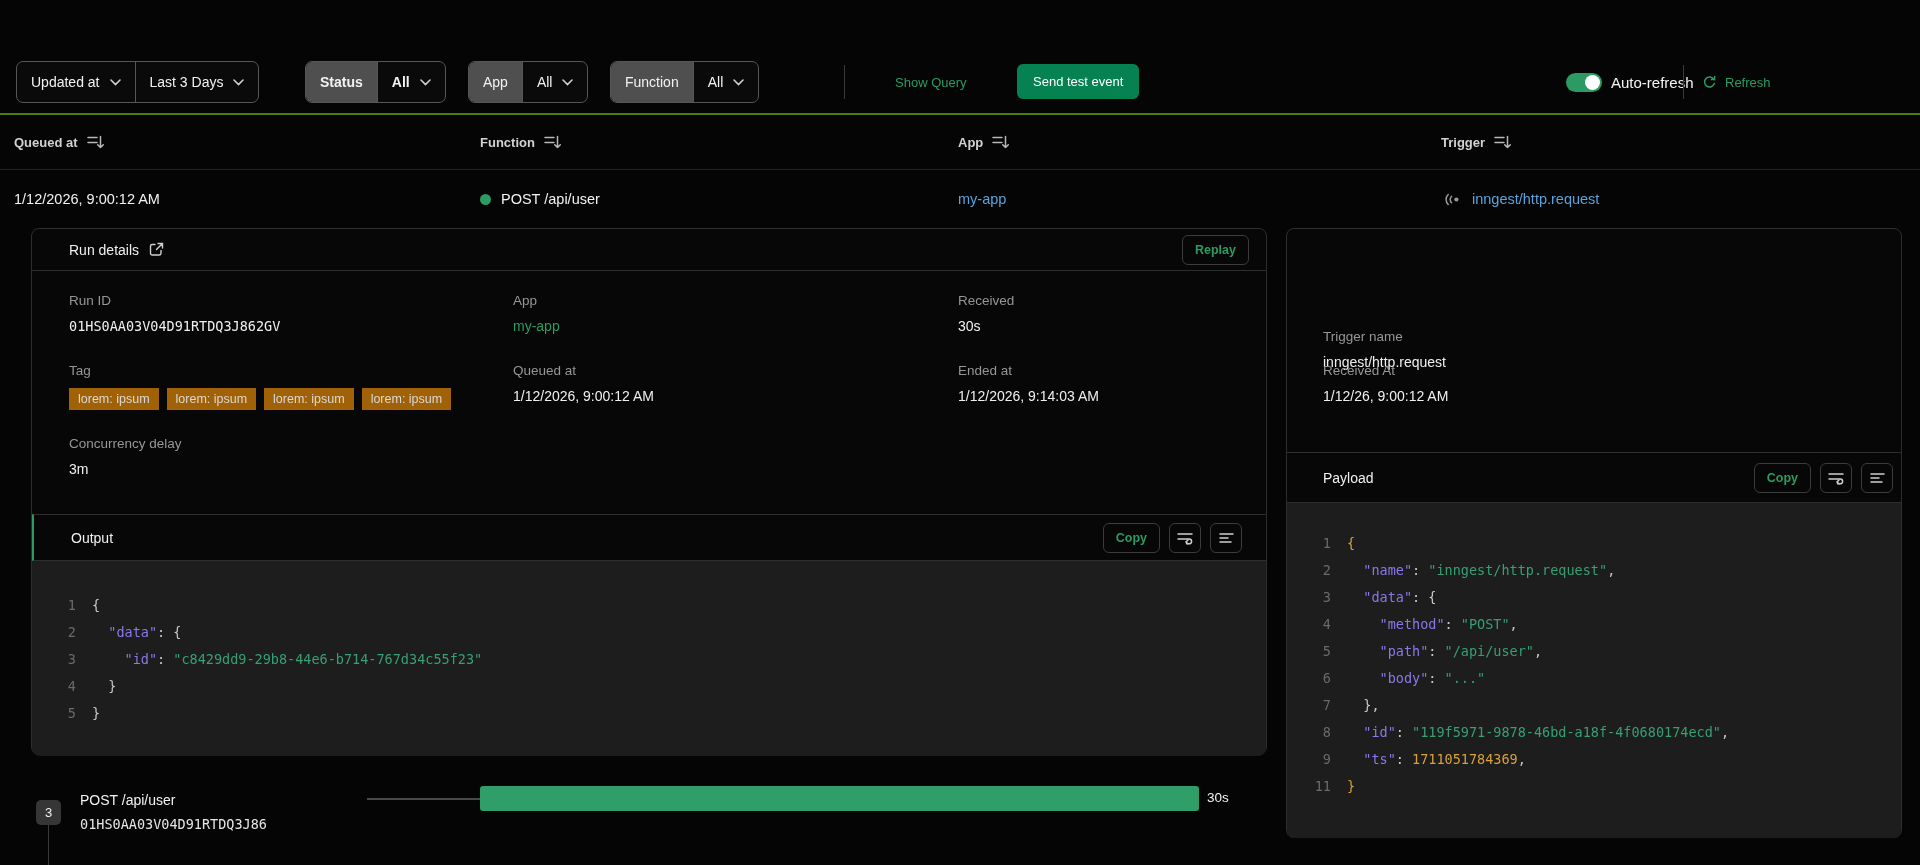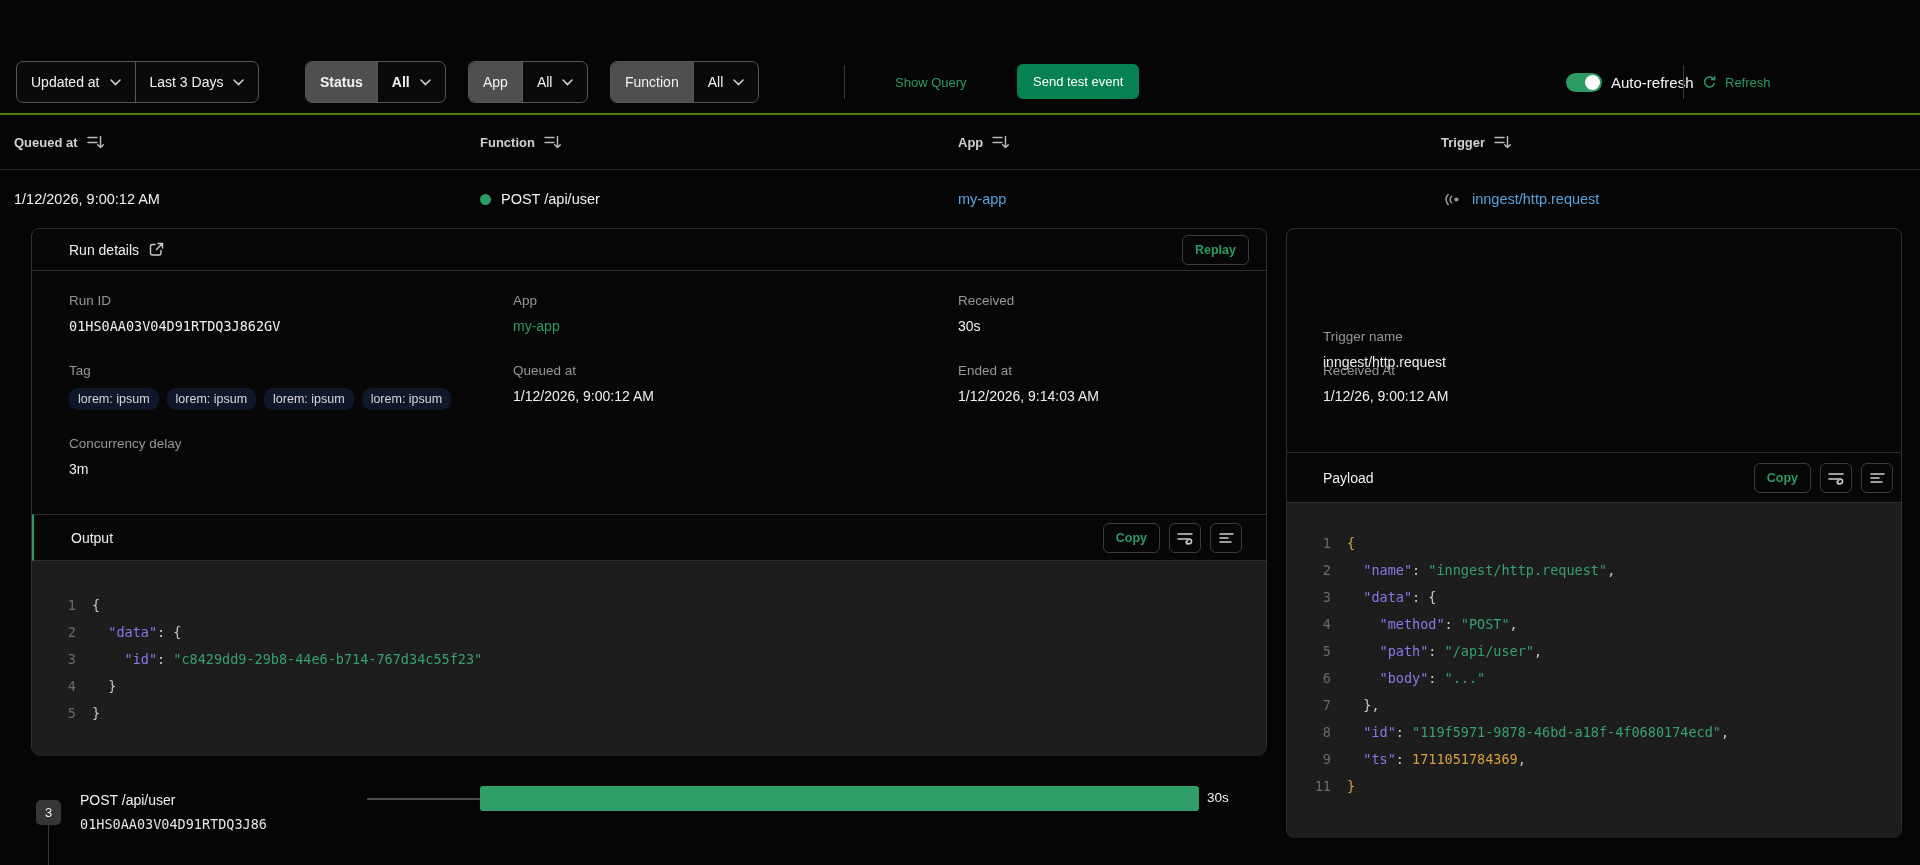--- a/index.html
+++ b/index.html
@@ -37,21 +37,21 @@
   .panel { position:absolute; background:#070707; border:1px solid #2e2e2e; border-radius:8px; }
   .panel-head { position:absolute; left:0; top:0; width:100%; height:42px; border-bottom:1px solid #2e2e2e; display:flex; align-items:center; }
   .panel-title { font-size:14px; color:#f0f0f0; margin-left:37px; display:flex; align-items:center; gap:10px; }
   .btn-outline { border:1px solid #3c3c3c; background:transparent; border-radius:6px; color:#2c9b63; font-size:12.5px; padding:0 12px; height:30px; display:flex; align-items:center; cursor:pointer; font-family:"Liberation Sans",sans-serif;font-weight:bold; }
   .field { position:absolute; }
   .field .lab { font-size:13.5px; color:#969696; margin-bottom:10px; }
   .field .val { font-size:14px; color:#f0f0f0; }
   .field .val.green { color:#2c9b63; cursor:pointer; }
   .field .val.monoval { font-family:"DejaVu Sans Mono", monospace; font-size:13.5px; }
   .chips { display:flex; gap:8px; }
-  .chip { background:#0f172a; color:#d8d8d8; font-size:12.5px; border-radius:9px; padding:4px 9px; }
+  .chip { background:#a16207; color:#d8d8d8; font-size:12.5px; border-radius:0; padding:4px 9px; }
 
   
   .sec-head { position:absolute; left:0; width:100%; height:47px; border-top:1px solid #2e2e2e; border-bottom:1px solid #2e2e2e; display:flex; align-items:center; background:#070707; }
   .sec-head.accent { border-left:2px solid #2c9b63; }
   .sec-title { font-size:14px; color:#f0f0f0; margin-left:37px; }
   .sec-actions { position:absolute; right:24px; top:8px; display:flex; gap:9px; }
   .iconbtn { width:32px; height:30px; border:1px solid #3c3c3c; background:transparent; border-radius:6px; display:flex; align-items:center; justify-content:center; cursor:pointer; }
   .codeblock { position:absolute; left:0; width:100%; background:#1d1d1d; border-bottom-left-radius:8px; border-bottom-right-radius:8px; overflow:hidden; }
   .code-line { display:flex; height:27px; align-items:center; font-family:"DejaVu Sans Mono", monospace; font-size:13.5px; white-space:pre; }
   .ln { width:44px; text-align:right; color:#6a6a6a; flex:none; }

